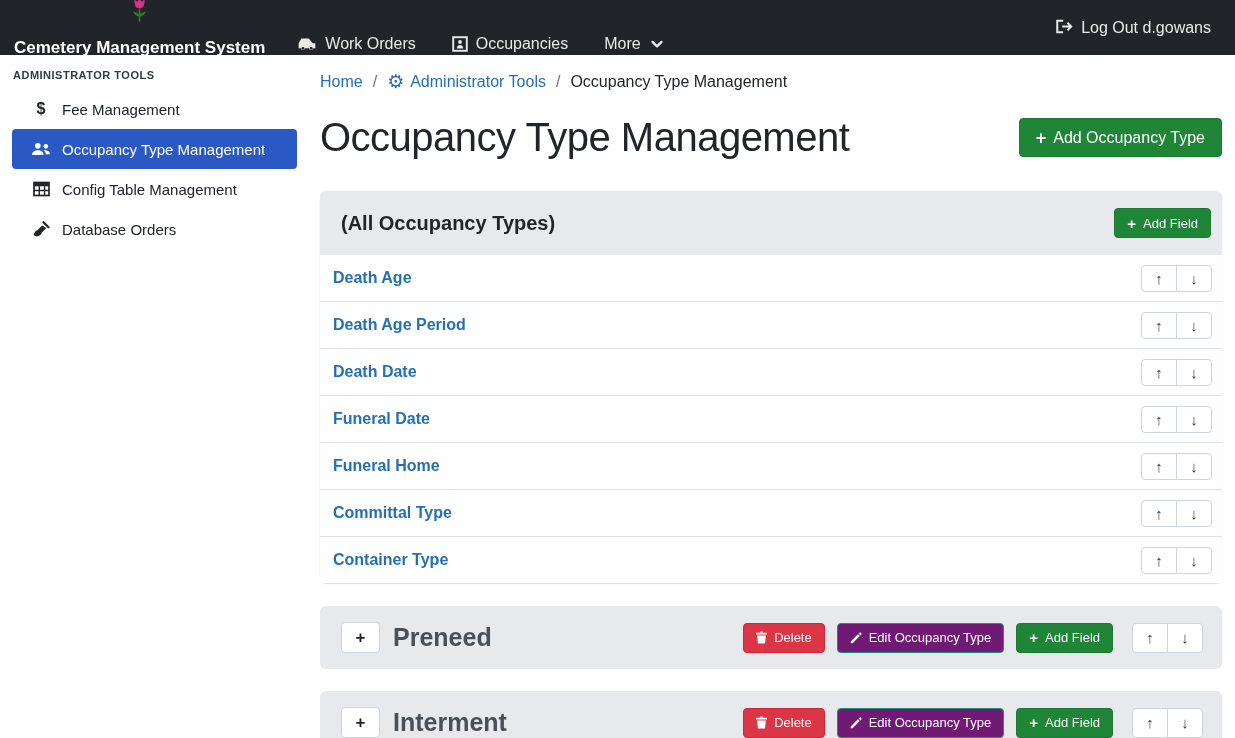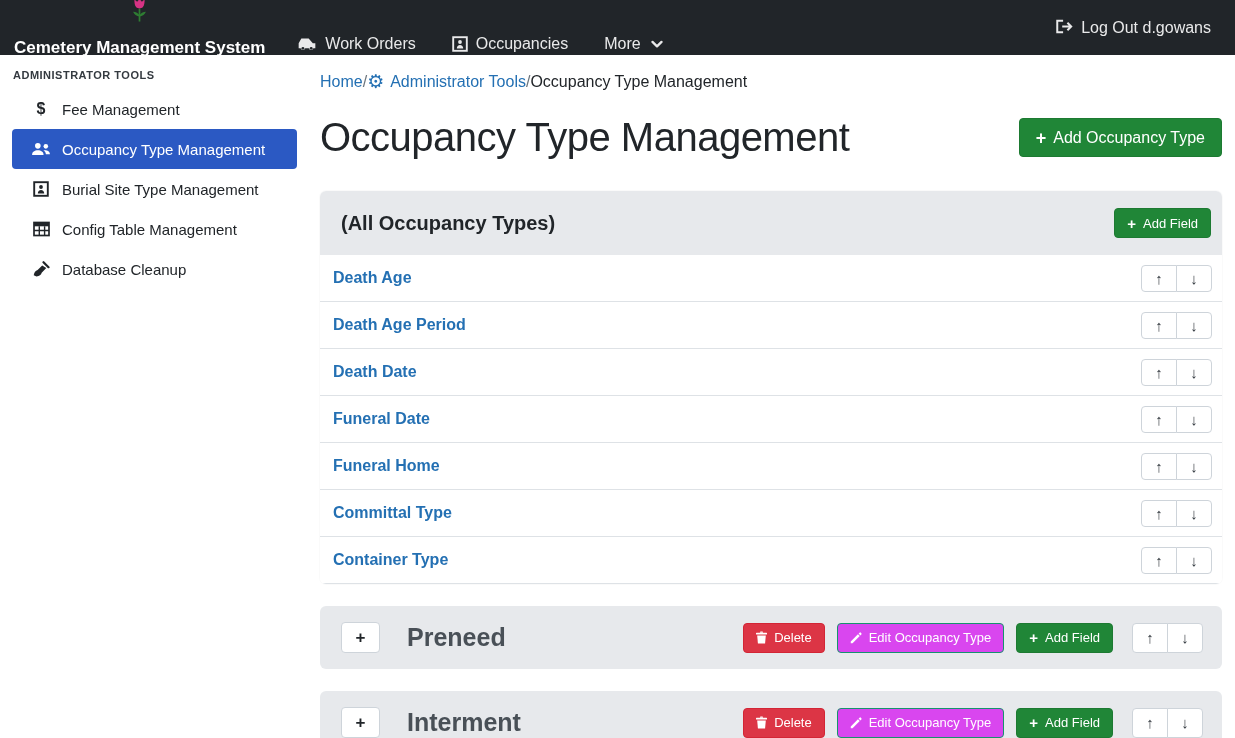--- a/index.html
+++ b/index.html
@@ -28,40 +28,40 @@
     text-transform: uppercase; color: #343a40; padding: 2px 0 8px 1px; }
   .side-item { height: 40px; display: flex; align-items: center; gap: 11px;
     padding: 0 10px 0 19px; border-radius: 4px; font-size: 15px; color: #212529;
     cursor: pointer; white-space: nowrap; }
   .side-item .ico { width: 20px; display: flex; justify-content: center; color: #212529; }
   .side-item.active { background: #2b59c3; color: #fff; }
   .side-item.active .ico { color: #fff; }
   .dollar-glyph { font-weight: bold; font-size: 16px; }
 
   
-  .breadcrumb { margin-top: 17px; display: flex; align-items: center; 
+  .breadcrumb { margin-top: 17px; display: flex; align-items: center; gap: 10px;
     font-size: 16px; }
   .crumb-link { color: #2470b3; cursor: pointer; display: flex; align-items: center; gap: 6px; }
   .crumb-sep { color: #6c757d; }
   .crumb-current { color: #212529; }
   .gear-glyph { font-size: 19px; line-height: 1; color: #2470b3; }
 
   
   .title-row { margin-top: 24px; display: flex; align-items: center; justify-content: space-between; }
   h1.page-title { font-size: 40px; font-weight: 500; color: #212529; letter-spacing: -0.5px; }
 
   
   .btn { display: inline-flex; align-items: center; justify-content: center; gap: 7px;
     border: 1px solid transparent; border-radius: 4px; cursor: pointer; color: #fff;
     font-family: inherit; white-space: nowrap; }
   .btn-lg { height: 39px; padding: 0 16px; font-size: 16px; }
   .btn-sm { height: 30px; padding: 0 12px; font-size: 13px; }
   .btn-success { background: #208637; border-color: #1d7a32; }
   .btn-danger { background: #dc3545; border-color: #d32535; }
-  .btn-teal { background: #d946ef; border-color: #17926e; }
+  .btn-teal { background: #701a75; border-color: #17926e; }
   .plus-glyph { font-size: 15px; font-weight: bold; line-height: 1; }
   .btn-lg .plus-glyph { font-size: 18px; }
   .arrow-group { display: flex; }
   .arrow-btn { width: 36px; height: 27px; display: flex; align-items: center; justify-content: center;
     background: #fff; border: 1px solid #ced4da; color: #343a40; font-size: 15px; cursor: pointer; }
   .arrow-btn:first-child { border-radius: 4px 0 0 4px; }
   .arrow-btn:last-child { border-radius: 0 4px 4px 0; margin-left: -1px; }
   .arrow-group.tall .arrow-btn { height: 30px; }
 
   
@@ -75,21 +75,21 @@
     border-bottom: 1px solid #dee2e6; background: #fff; }
   .field-link { font-size: 16px; font-weight: bold; color: #2470b3; cursor: pointer; }
   .field-row .arrow-group { margin-left: auto; }
 
   
   .type-section { margin-top: 22px; background: #e7e9ec; border-radius: 6px; height: 63px;
     display: flex; align-items: center; padding: 0 19px 0 21px; }
   .expand-btn { width: 39px; height: 31px; background: #fff; border: 1px solid #ced4da;
     border-radius: 4px; display: flex; align-items: center; justify-content: center;
     font-size: 17px; font-weight: bold; color: #212529; cursor: pointer; }
-  .section-title { margin-left: 27px; font-size: 25px; font-weight: 600; color: #495057; }
+  .section-title { margin-left: 13px; font-size: 25px; font-weight: 600; color: #495057; }
   .section-actions { margin-left: auto; display: flex; align-items: center; gap: 12px; }
   .section-actions .arrow-group { margin-left: 7px; }
 
   .ico svg, .nav-link svg, .logout svg, .btn svg { display: block; }
 </style>
 </head>
 <body>
 
 <div class="navbar">
   <div class="brand">
@@ -159,50 +159,40 @@
         <svg width="20" height="14" viewBox="0 0 22 15" fill="currentColor">
           <circle cx="7.5" cy="4" r="3.1"></circle>
           <path d="M1.2 14c0-3.2 2.8-5 6.3-5s6.3 1.8 6.3 5z"></path>
           <circle cx="16.3" cy="4.6" r="2.5"></circle>
           <path d="M15 8.8c3.3 0 5.8 1.6 5.8 4.4h-4.4c-.3-1.9-1.3-3.4-2.8-4.2z"></path>
         </svg>
       </span>
       <span>Occupancy Type Management</span>
     </div>
 
-    <div class="side-item">
-      <span class="ico">
-        <svg width="16" height="16" viewBox="0 0 16 16">
-          <rect x="1.2" y="1.2" width="13.6" height="13.6" fill="none" stroke="currentColor" stroke-width="1.9"></rect>
-          <circle cx="8" cy="6" r="1.9" fill="currentColor"></circle>
-          <path d="M4.8 12.4c0-2.1 1.4-3.4 3.2-3.4s3.2 1.3 3.2 3.4z" fill="currentColor"></path>
-        </svg>
-      </span>
-      <span>Burial Site Type Management</span>
-    </div>
 
     <div class="side-item">
       <span class="ico">
         <svg width="17" height="16" viewBox="0 0 17 16">
           <rect x="1" y="1.5" width="15" height="13" fill="none" stroke="currentColor" stroke-width="1.7"></rect>
           <rect x="1" y="1.5" width="15" height="3.8" fill="currentColor"></rect>
           <path d="M1 9.5h15M6.3 5.3v9.2M11.6 5.3v9.2" stroke="currentColor" stroke-width="1.4" fill="none"></path>
         </svg>
       </span>
       <span>Config Table Management</span>
     </div>
 
     <div class="side-item">
       <span class="ico">
         <svg width="17" height="16" viewBox="0 0 17 16">
           <path d="M10.5 1.2l5 5" stroke="currentColor" stroke-width="2.2" stroke-linecap="round"></path>
           <path d="M9.2 4.4L4.6 9c-2.2.6-3.3 2.2-3.9 5.2l2.8 1.4c3-.6 4.6-1.7 5.2-3.9l4.6-4.6z" fill="currentColor"></path>
         </svg>
       </span>
-      <span>Database Cleanup</span>
+      <span>Database Orders</span>
     </div>
   </div>
 
   <div class="main">
 
     <div class="breadcrumb">
       <span class="crumb-link">Home</span>
       <span class="crumb-sep">/</span>
       <span class="crumb-link">
         <span class="gear-glyph">⚙</span>

